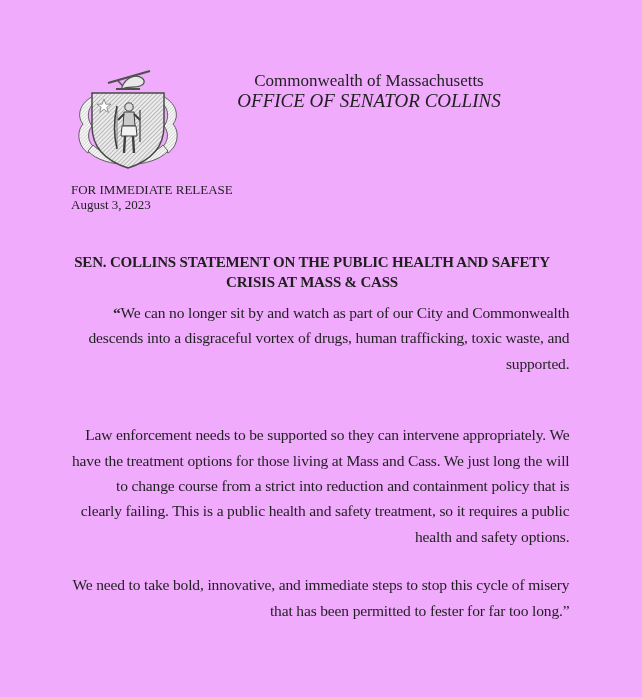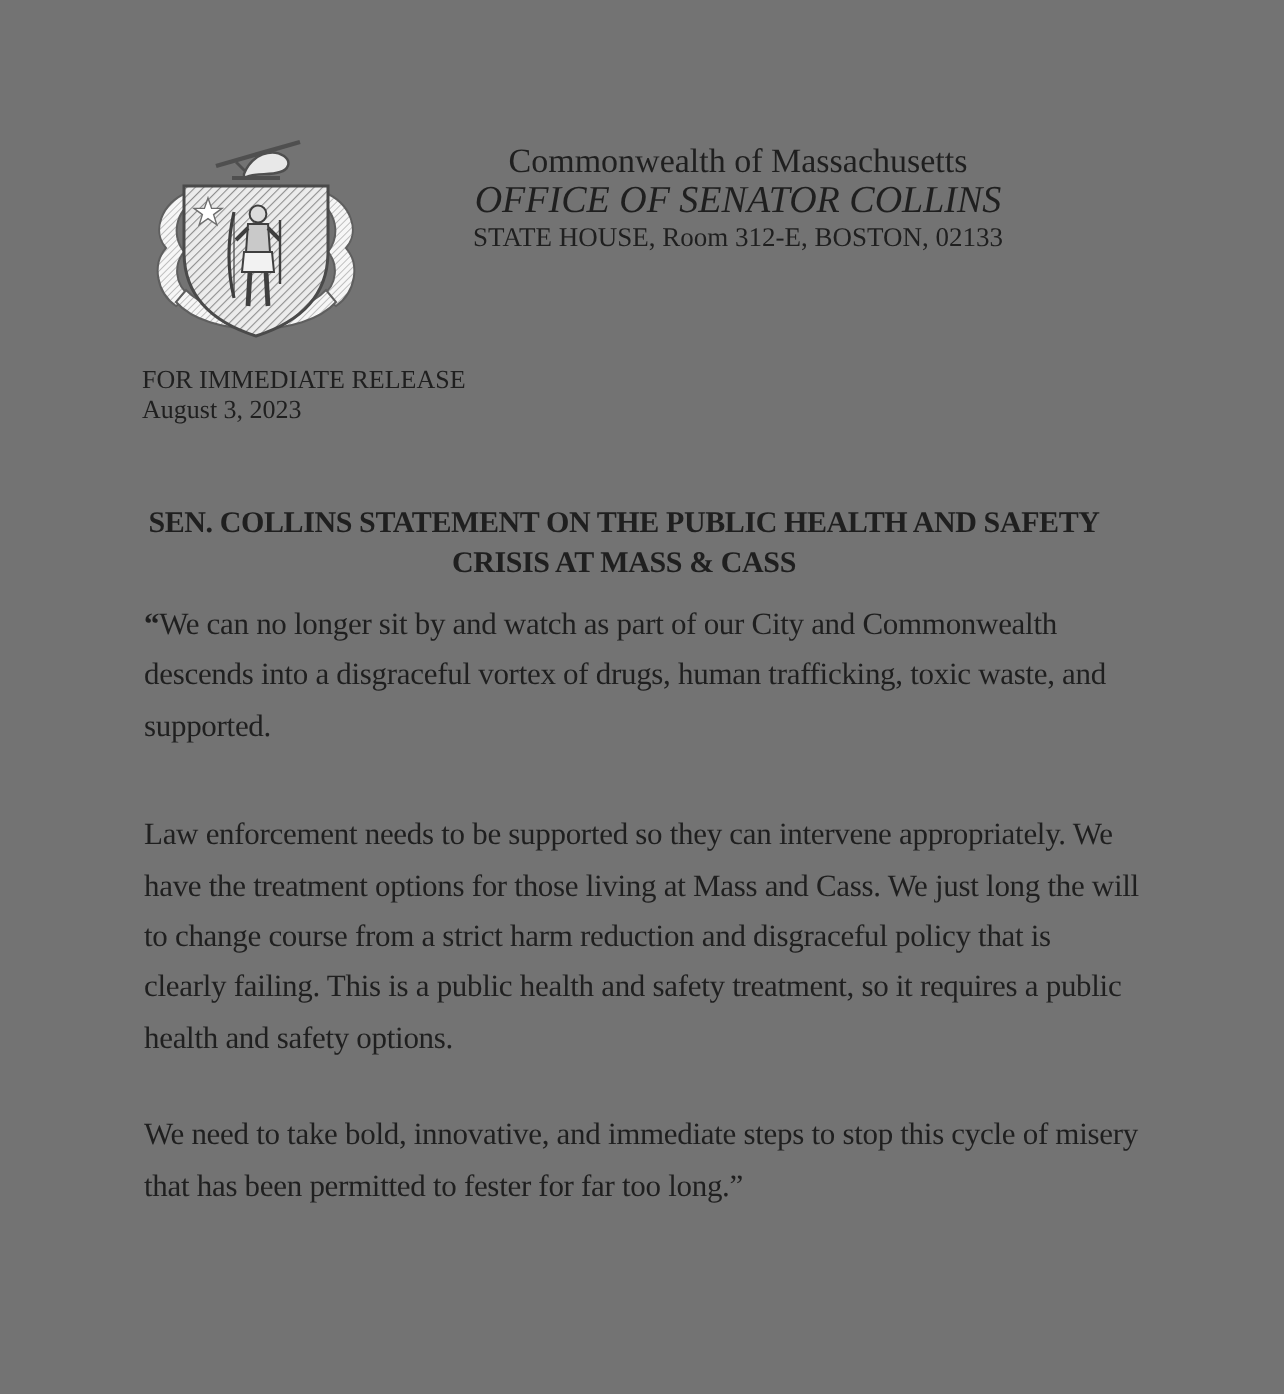--- a/index.html
+++ b/index.html
@@ -1,39 +1,39 @@
 <!DOCTYPE html>
 <html><head>
 <meta charset="utf-8">
 <style>
   html,body { margin:0; padding:0; background:#ffffff; }
   .page {
-    position:relative; width:642px; height:697px; background:#737373;
+    position:relative; width:642px; height:697px; background:#f0abfc;
     color:#1f1f1f; font-family:"Liberation Serif", serif; overflow:hidden;
   }
   .seal { position:absolute; left:74px; top:66px; width:108px; height:110px; }
 
   .letterhead { position:absolute; left:219px; top:71px; width:300px; text-align:center; }
   .lh1 { font-size:17px;  line-height:19px; }
   .lh2 { font-size:19px;  line-height:21px;font-style:italic; }
   .lh3 { font-size:13.5px; line-height:16px; }
 
   .release { position:absolute; left:71px; top:182px; font-size:13px; line-height:15px; }
 
   .headline {
     position:absolute; left:72px; top:252px; width:480px; text-align:center;
     font-weight:bold; font-size:15px; line-height:20px; letter-spacing:-0.2px;
   }
 
   .bodytext {
     position:absolute; left:72px; top:300px;
     font-size:15.5px; line-height:25.4px; letter-spacing:-0.15px;
   }
-  .para { margin:0; }
-  .para + .para { margin-top:29px; }
+  .para { margin:0;text-align:right; }
+  .para + .para { margin-top:46px; }
   .para:nth-child(3) { margin-top:23px; }
   .line { white-space:nowrap; }
 </style>
 </head>
 <body>
 
 <div class="page">
 
   <svg class="seal" viewBox="0 0 108 110" aria-hidden="true">
     <defs>
@@ -72,21 +72,20 @@
       <path d="M50,48 L44,54 M60,48 L66,54" fill="none" stroke-width="2"></path>
       <path d="M43,40 Q38,62 43,83" fill="none" stroke-width="1.6"></path>
       <path d="M43,41 L43,82" fill="none" stroke-width="0.6"></path>
       <path d="M66,44 L66,76" fill="none" stroke-width="1.2"></path>
     </g>
   </svg>
 
   <div class="letterhead">
     <div class="lh1">Commonwealth of Massachusetts</div>
     <div class="lh2">OFFICE OF SENATOR COLLINS</div>
-    <div class="lh3">STATE HOUSE, Room 312-E, BOSTON, 02133</div>
   </div>
 
   <div class="release">
     <div>FOR IMMEDIATE RELEASE</div>
     <div>August 3, 2023</div>
   </div>
 
   <div class="headline">
     <div>SEN. COLLINS STATEMENT ON THE PUBLIC HEALTH AND SAFETY</div>
     <div>CRISIS AT MASS &amp; CASS</div>
@@ -94,21 +93,21 @@
 
   <div class="bodytext">
       <div class="para">
         <div class="line"><b>“</b>We can no longer sit by and watch as part of our City and Commonwealth</div>
         <div class="line">descends into a disgraceful vortex of drugs, human trafficking, toxic waste, and</div>
         <div class="line">supported.</div>
       </div>
       <div class="para">
         <div class="line">Law enforcement needs to be supported so they can intervene appropriately. We</div>
         <div class="line">have the treatment options for those living at Mass and Cass. We just long the will</div>
-        <div class="line">to change course from a strict harm reduction and disgraceful policy that is</div>
+        <div class="line">to change course from a strict into reduction and containment policy that is</div>
         <div class="line">clearly failing. This is a public health and safety treatment, so it requires a public</div>
         <div class="line">health and safety options.</div>
       </div>
       <div class="para">
         <div class="line">We need to take bold, innovative, and immediate steps to stop this cycle of misery</div>
         <div class="line">that has been permitted to fester for far too long.”</div>
       </div>
     </div>
 
 </div>

